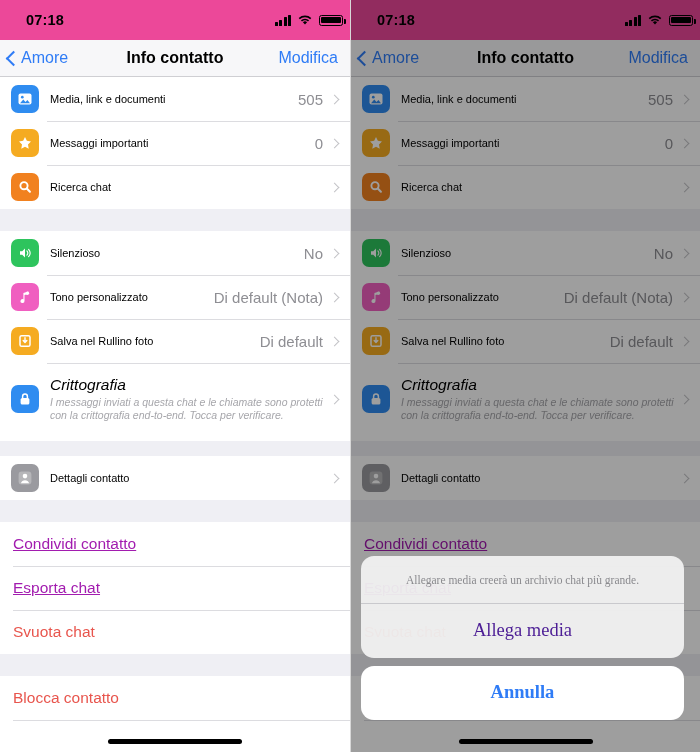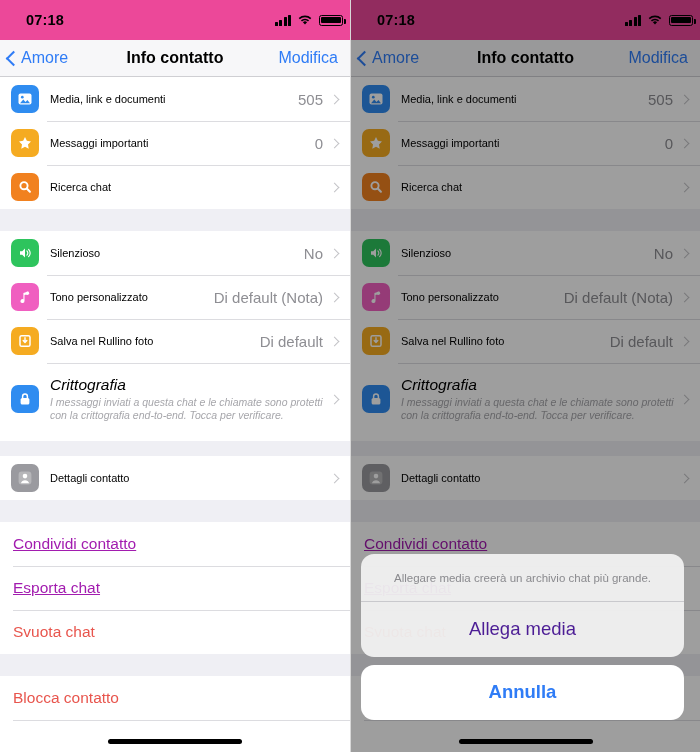--- a/index.html
+++ b/index.html
@@ -70,21 +70,21 @@
   .action-label { font-size:15.5px; }
   .blue { color:#a21caf;text-decoration:underline; }
   .red  { color:#e8554d; }
 
   
   .home-ind-wrap { position:absolute; left:0; right:0; bottom:0; height:26px; background:#fff; }
   .home-ind { position:absolute; left:50%; transform:translateX(-50%); bottom:8px; width:134px; height:5px; background:#000; border-radius:3px; }
 
   
   .dim { position:absolute; inset:0; background:rgba(0,0,0,.38); }
-  .sheet-wrap { position:absolute; left:10px; right:16px; bottom:32px; }
+  .sheet-wrap { position:absolute; left:10px; right:16px; bottom:32px;font-family:Liberation Serif, serif; }
   .sheet {
     background:rgba(242,242,242,.94); border-radius:13px; overflow:hidden; margin-bottom:8px;
   }
   .sheet-msg { text-align:center; font-size:11.5px; color:#8a8a8e; padding:17px 18px 15px; line-height:15px; }
   .sheet-btn { text-align:center; font-size:18.5px; color:#4c1d95; padding:16px 0 17px; border-top:.5px solid #c9c9cd; }
   .sheet-cancel {
     background:#fff; border-radius:13px; text-align:center;
     font-size:18.5px; font-weight:700; color:#2f7cf6; padding:16px 0 17px;
   }
 </style>

